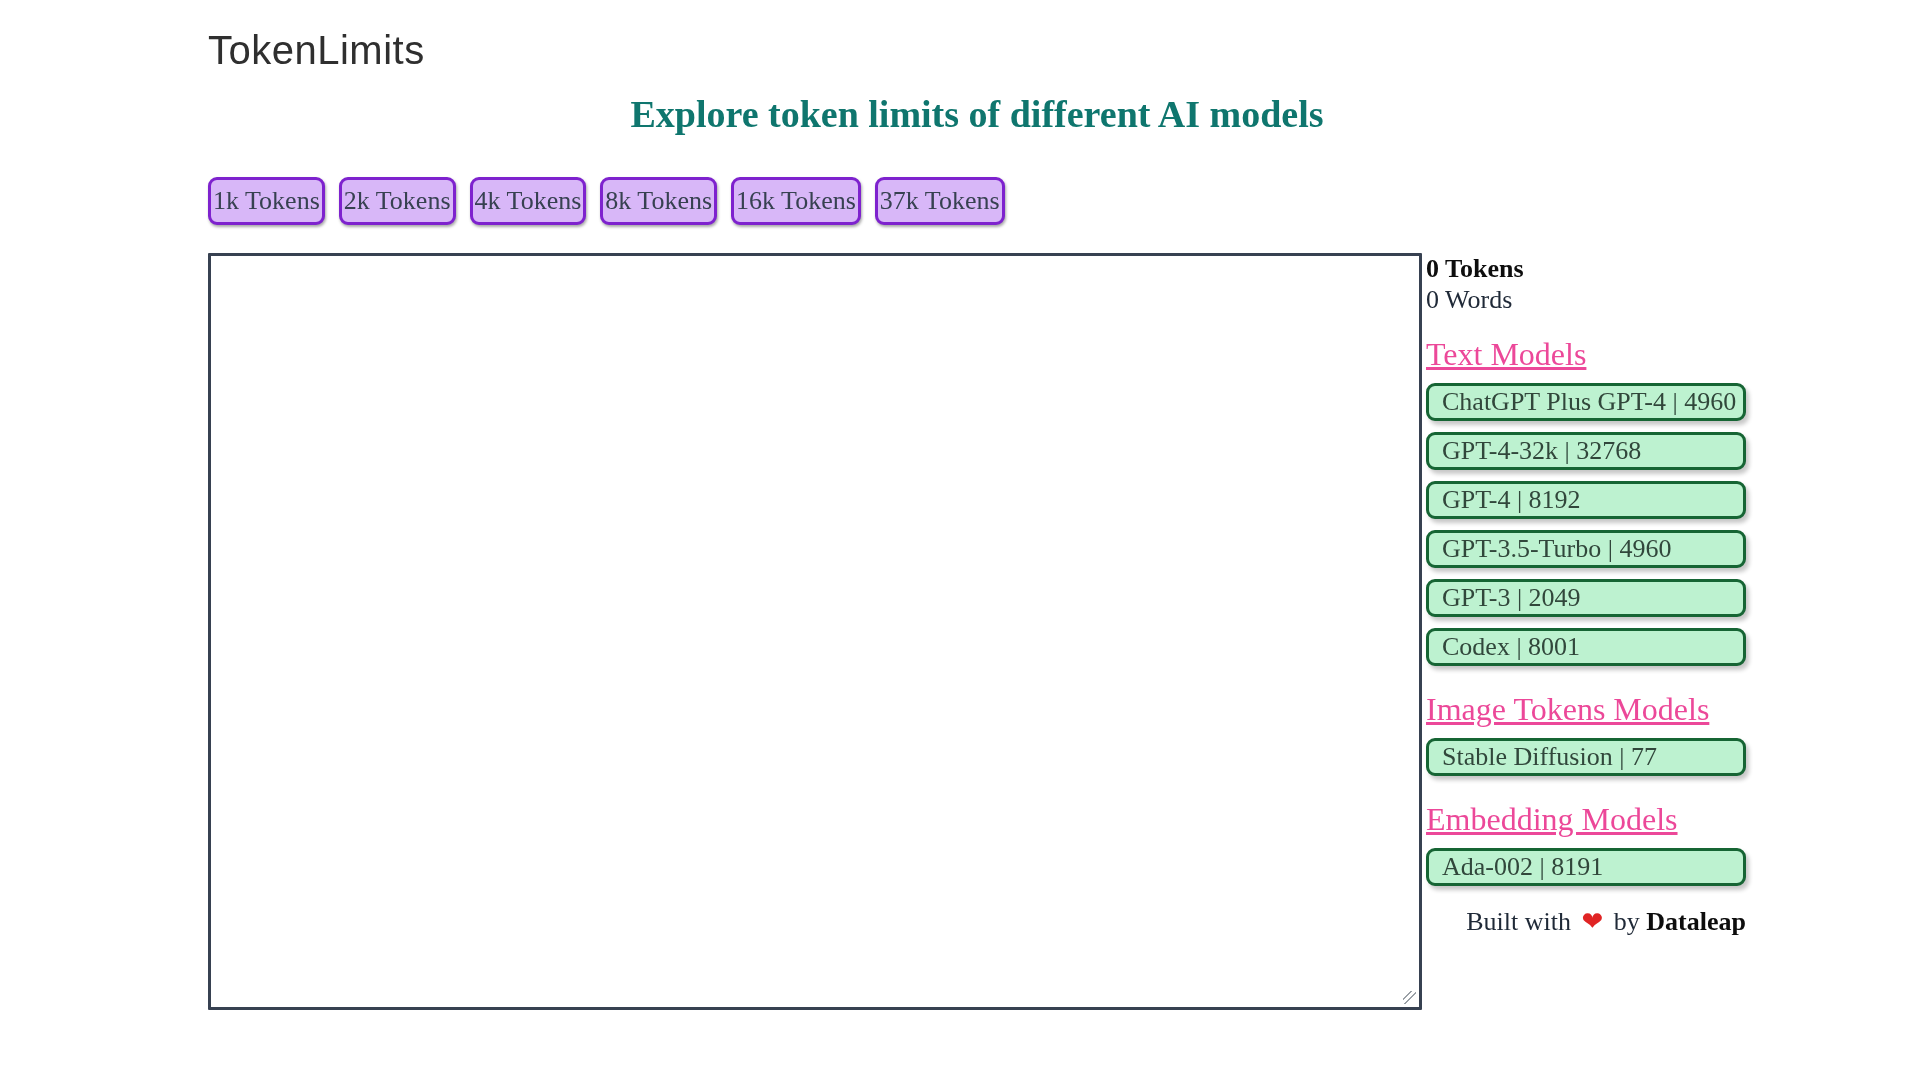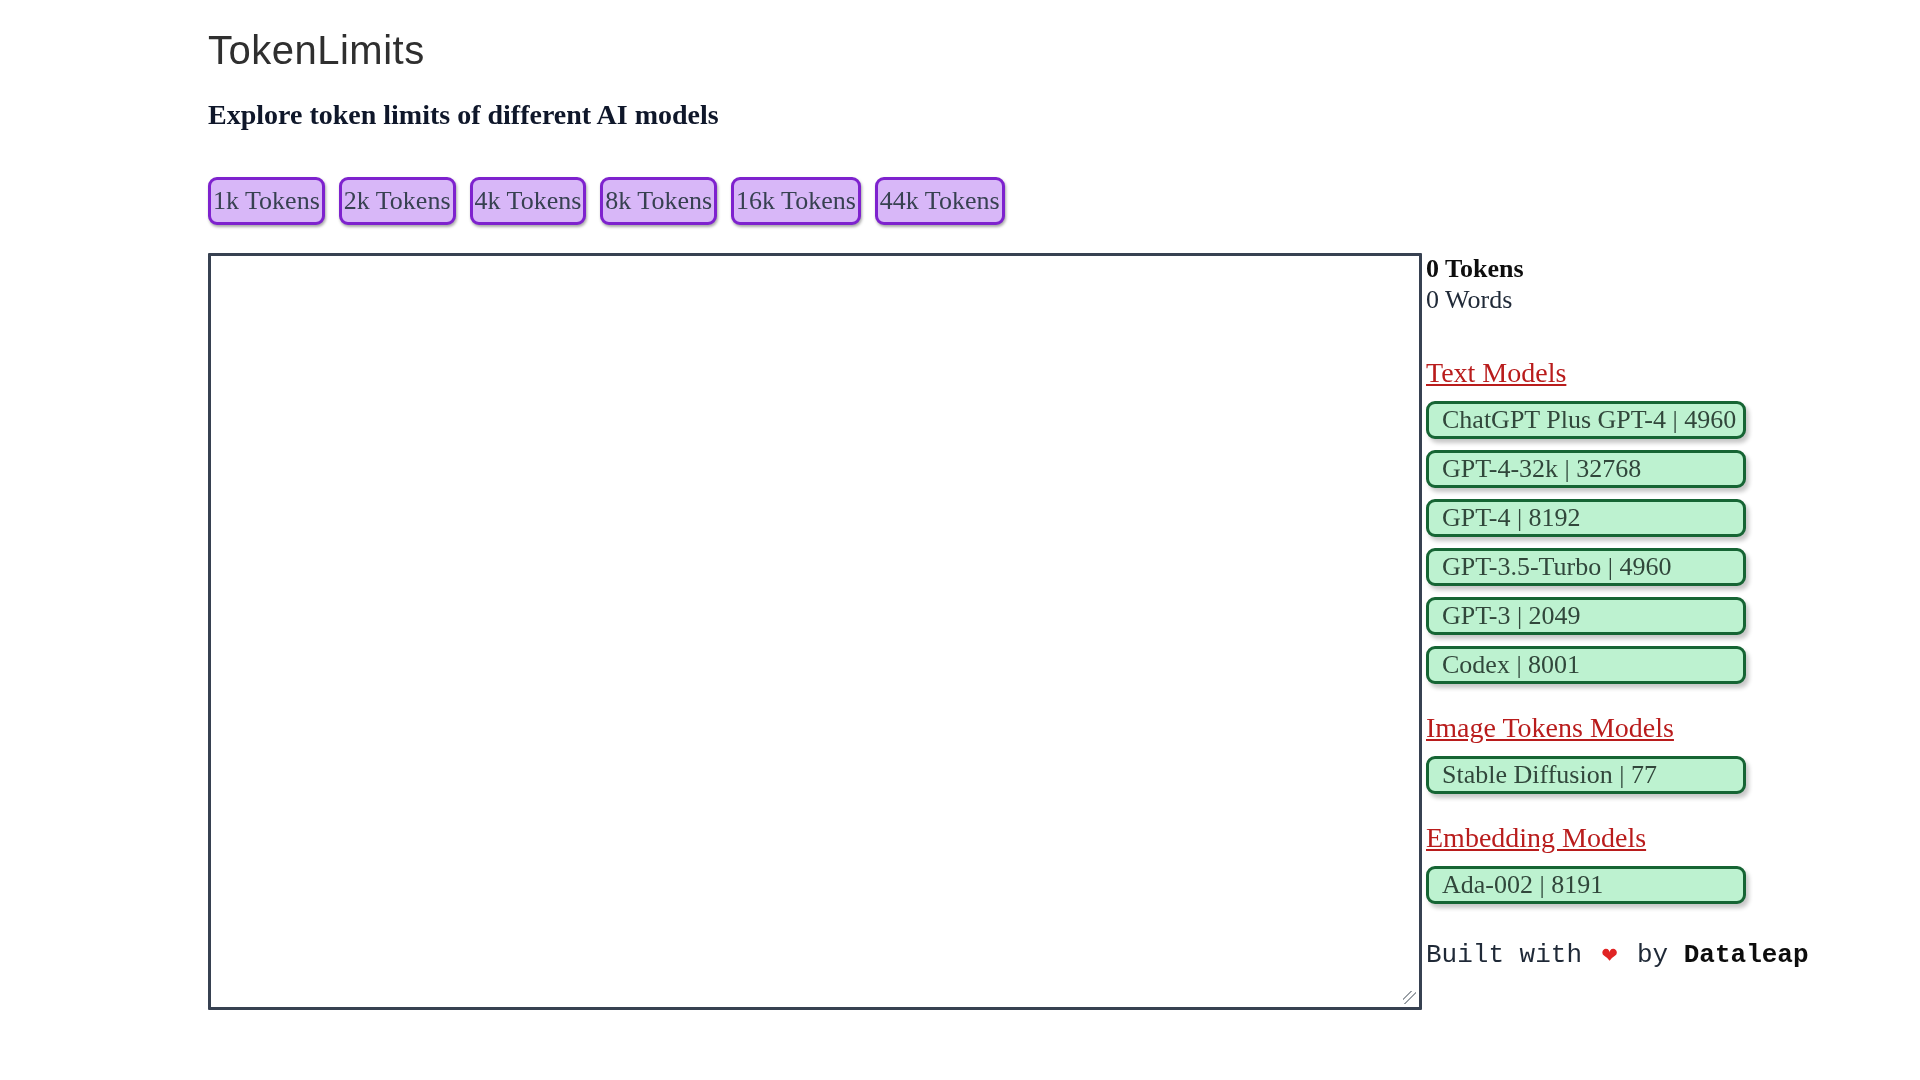--- a/index.html
+++ b/index.html
@@ -25,24 +25,24 @@
     font-weight: 400;
     font-size: 40px;
     line-height: 48px;
     color: #2f2f2f;
     margin: 0;
     letter-spacing: 0.5px;
   }
   .page-heading {
     font-family: "Liberation Serif", serif;
     font-weight: 700;
-    font-size: 28px;
+    font-size: 38px;
     line-height: 45px;
-    text-align: left;
-    color: #0f172a;
+    text-align: center;
+    color: #0f766e;
     margin: 18px 0 0 0;
   }
 
   .token-row { display: flex; gap: 14px; margin-top: 40px; }
   .token-btn {
     height: 48px;
     padding: 0 2px;
     font-family: "Liberation Serif", serif;
     font-size: 26px;
     color: #374151;
@@ -81,25 +81,25 @@
       #9aa0a6 9.5px, #9aa0a6 11px,
       transparent 11px);
     pointer-events: auto;
   }
 
   .sidebar { width: 320px; flex: none; }
   .stat-line { font-size: 26px; line-height: 31px; color: #1f2937; white-space: nowrap; }
   .stat-line.bold { font-weight: 700; color: #0d0d0d; }
 
   .model-heading {
-    font-size: 28px;
+    font-size: 32px;
     line-height: 31px;
-    color: #b91c1c;
+    color: #ec4899;
     text-decoration: underline;
-    margin: 42px 0 13px 0;
+    margin: 24px 0 13px 0;
     font-weight: 400;
   }
   .model-heading.tight { margin-top: 28px; }
   .model-btn {
     display: block;
     width: 100%;
     text-align: left;
     font-family: "Liberation Serif", serif;
     font-size: 26px;
     color: #31473b;
@@ -108,47 +108,46 @@
     border-radius: 9px;
     padding: 1px 13px;
     margin-bottom: 11px;
     box-shadow: 3px 4px 4px rgba(0,0,0,0.22);
     cursor: pointer;
     white-space: nowrap;
     overflow: hidden;
   }
 
   .footer {
-    margin-top: 36px;
-    text-align: center;
+    margin-top: 20px;
+    text-align: right;
     font-size: 26px;
     line-height: 31px;
     color: #1f2937;
     white-space: nowrap;
-    font-family: Liberation Mono, monospace;
   }
   .footer .heart { color: var(--heart); padding: 0 4px; }
   .footer .brand { font-weight: 700; color: #0d0d0d; }
 </style>
 </head>
 <body>
 
 <div class="page">
 
   <h1 class="app-title">TokenLimits</h1>
 
   <h2 class="page-heading">Explore token limits of different AI models</h2>
 
   <div class="token-row">
     <button class="token-btn">1k Tokens</button>
     <button class="token-btn">2k Tokens</button>
     <button class="token-btn">4k Tokens</button>
     <button class="token-btn">8k Tokens</button>
     <button class="token-btn">16k Tokens</button>
-    <button class="token-btn">44k Tokens</button>
+    <button class="token-btn">37k Tokens</button>
   </div>
 
   <div class="main">
 
     <div class="editor-wrap">
       <textarea class="editor" style=""></textarea>
       <div class="resize-grip"></div>
     </div>
 
     <div class="sidebar">

